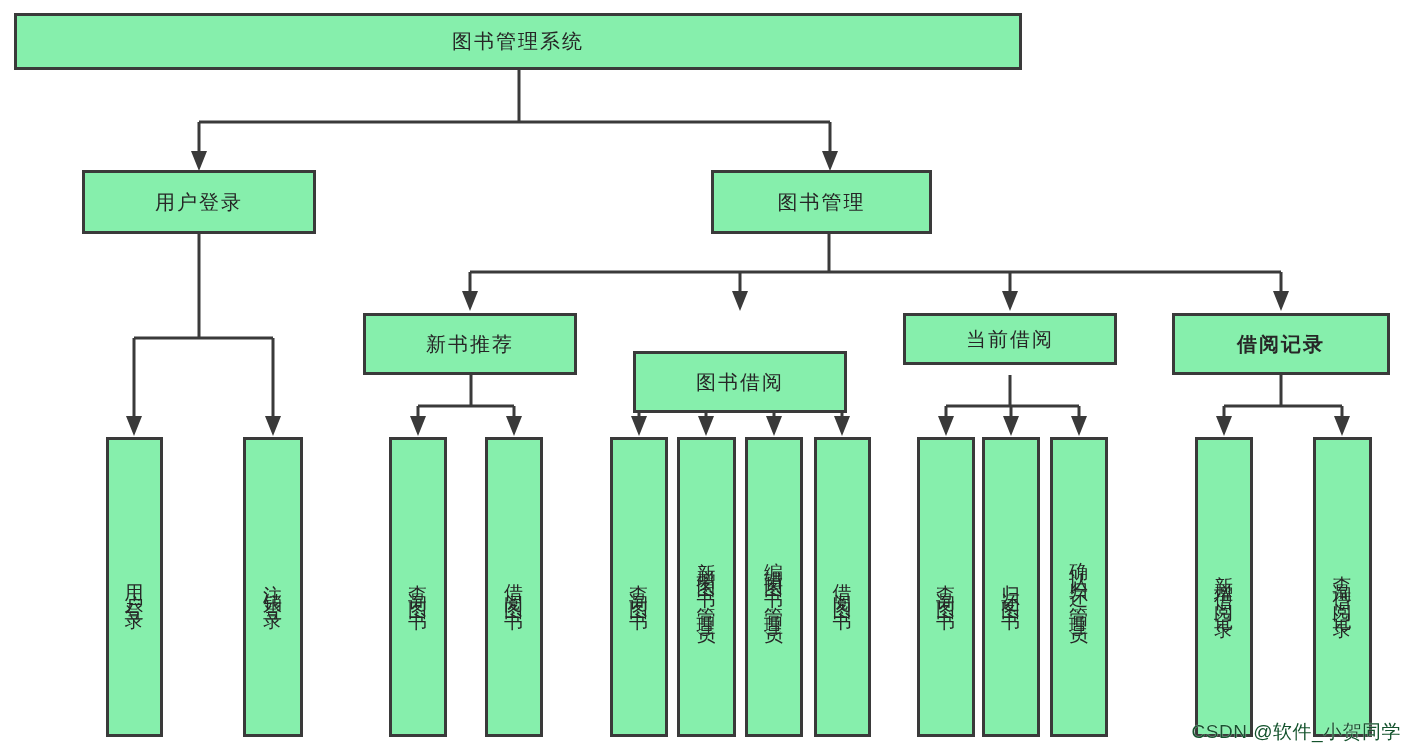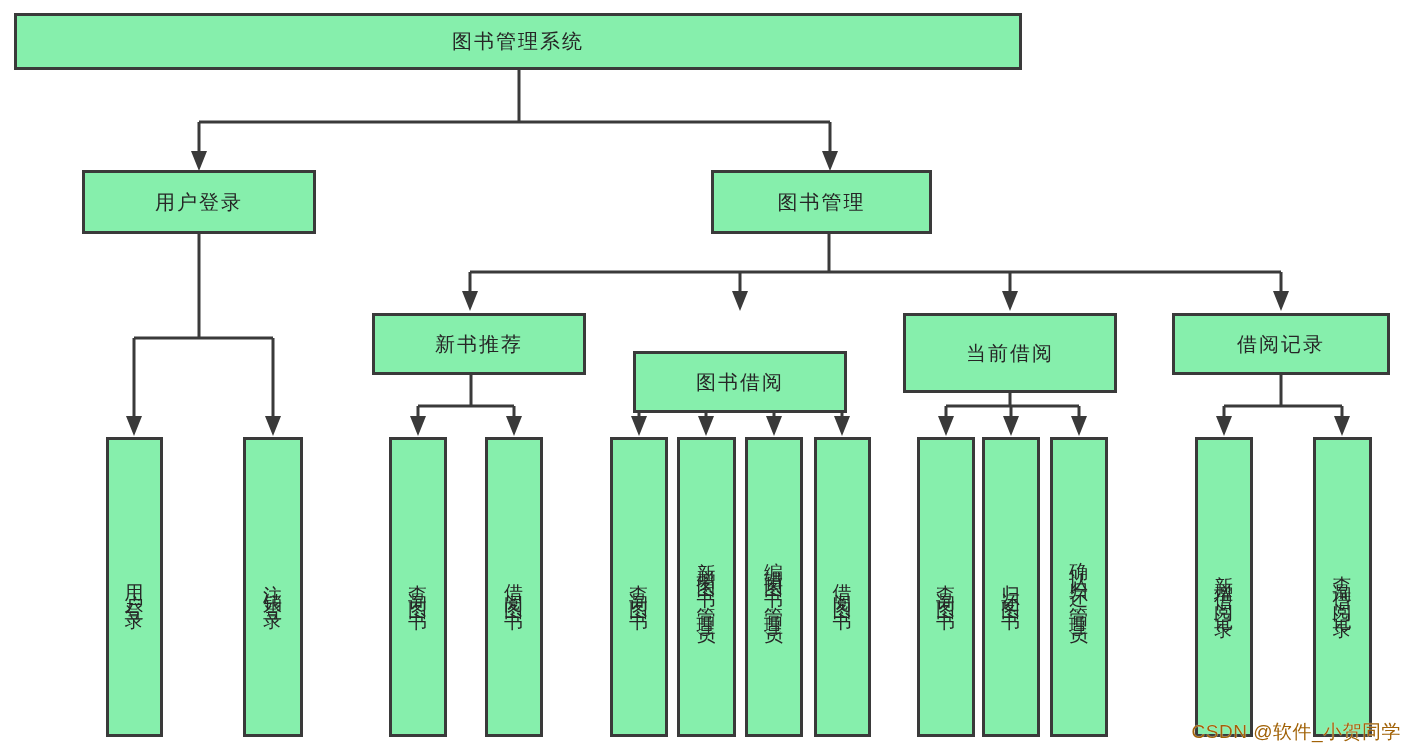--- a/index.html
+++ b/index.html
@@ -32,21 +32,21 @@
     letter-spacing:9px;
     line-height:1;
     white-space:nowrap;
   }
   .watermark{
     position:absolute;
     right:4px;
     bottom:2px;
     z-index:3;
     font-size:19px;
-    color:#a16207;
+    color:#14532d;
     letter-spacing:0.5px;
     text-shadow:0 0 1px #ffffff;
   }
 </style>
 </head>
 <body>
 
 <div id="stage">
 
   <svg id="connector-svg" width="1405" height="747" viewBox="0 0 1405 747">
@@ -82,30 +82,30 @@
     <span>图书管理系统</span>
   </div>
 
   <div class="node" style="left:82px;top:170px;width:234px;height:64px;">
     <span>用户登录</span>
   </div>
   <div class="node" style="left:711px;top:170px;width:221px;height:64px;">
     <span>图书管理</span>
   </div>
 
-  <div class="node" style="left:372px;top:313px;width:214px;height:62px;">
+  <div class="node" style="left:363px;top:313px;width:214px;height:62px;">
     <span>新书推荐</span>
   </div>
   <div class="node" style="left:633px;top:313px;width:214px;height:62px;margin-top:38px;">
     <span>图书借阅</span>
   </div>
-  <div class="node" style="left:903px;top:313px;width:214px;height:80px;">
+  <div class="node" style="left:903px;top:313px;width:214px;height:52px;">
     <span>当前借阅</span>
   </div>
-  <div class="node" style="left:1172px;top:313px;width:218px;height:62px;">
+  <div class="node" style="left:1172px;top:313px;width:218px;height:62px;font-weight:bold;">
     <span>借阅记录</span>
   </div>
 
   <div class="node leaf" style="left:106px;top:437px;width:57px;height:300px;">
     <span>用户登录</span>
   </div>
   <div class="node leaf" style="left:243px;top:437px;width:60px;height:300px;">
     <span>注销登录</span>
   </div>
 

